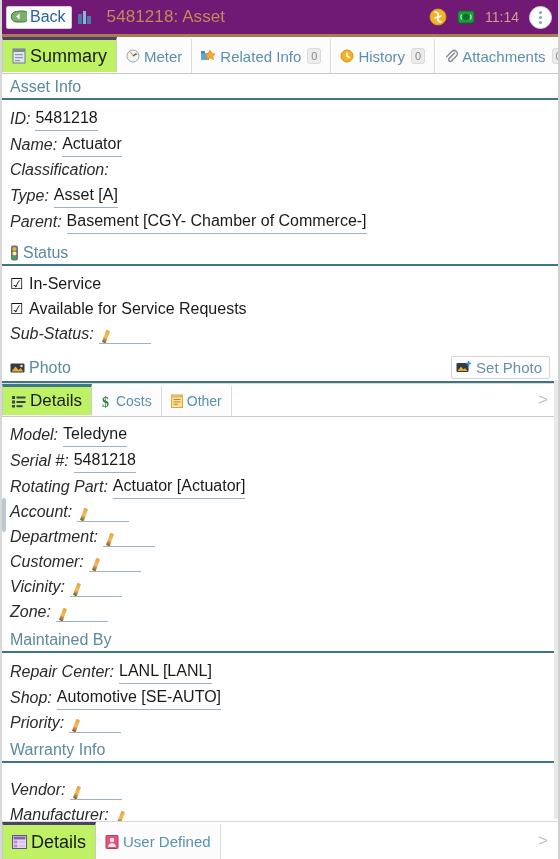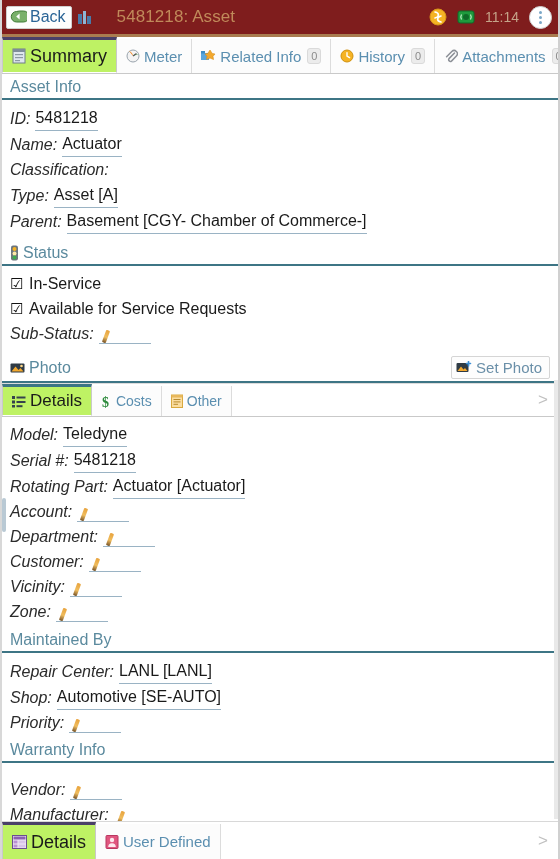--- a/index.html
+++ b/index.html
@@ -19,38 +19,38 @@
     overflow: hidden;
   }
 
   
   .header {
     height: 37px;
     display: flex;
     align-items: center;
     padding: 0 6px 0 4px;
     box-sizing: border-box;
-    background: #7f1d1d;
+    background: #701a75;
     border-bottom: 3px solid #a97c50;
   }
   .back-btn {
     display: inline-flex;
     align-items: center;
     gap: 3px;
     border: 1px solid #cfcfcf;
     border-radius: 2px;
     background: #fdfdfd;
     padding: 1px 5px 1px 3px;
     height: 23px;
     box-sizing: border-box;
     cursor: pointer;
   }
   .back-btn .lbl { color: #2a6496; font-size: 16px; }
   .hdr-title {
-    margin-left: 25px;
+    margin-left: 15px;
     color: #c08a5a;
     font-size: 17px;
     letter-spacing: .1px;
     white-space: nowrap;
   }
   .hdr-spacer { flex: 1 1 auto; }
   .hdr-right { display: flex; align-items: center; gap: 10px; }
   .hdr-time { color: #c5a489; font-size: 14px; }
   .kebab {
     width: 21px; height: 21px; border-radius: 50%;

